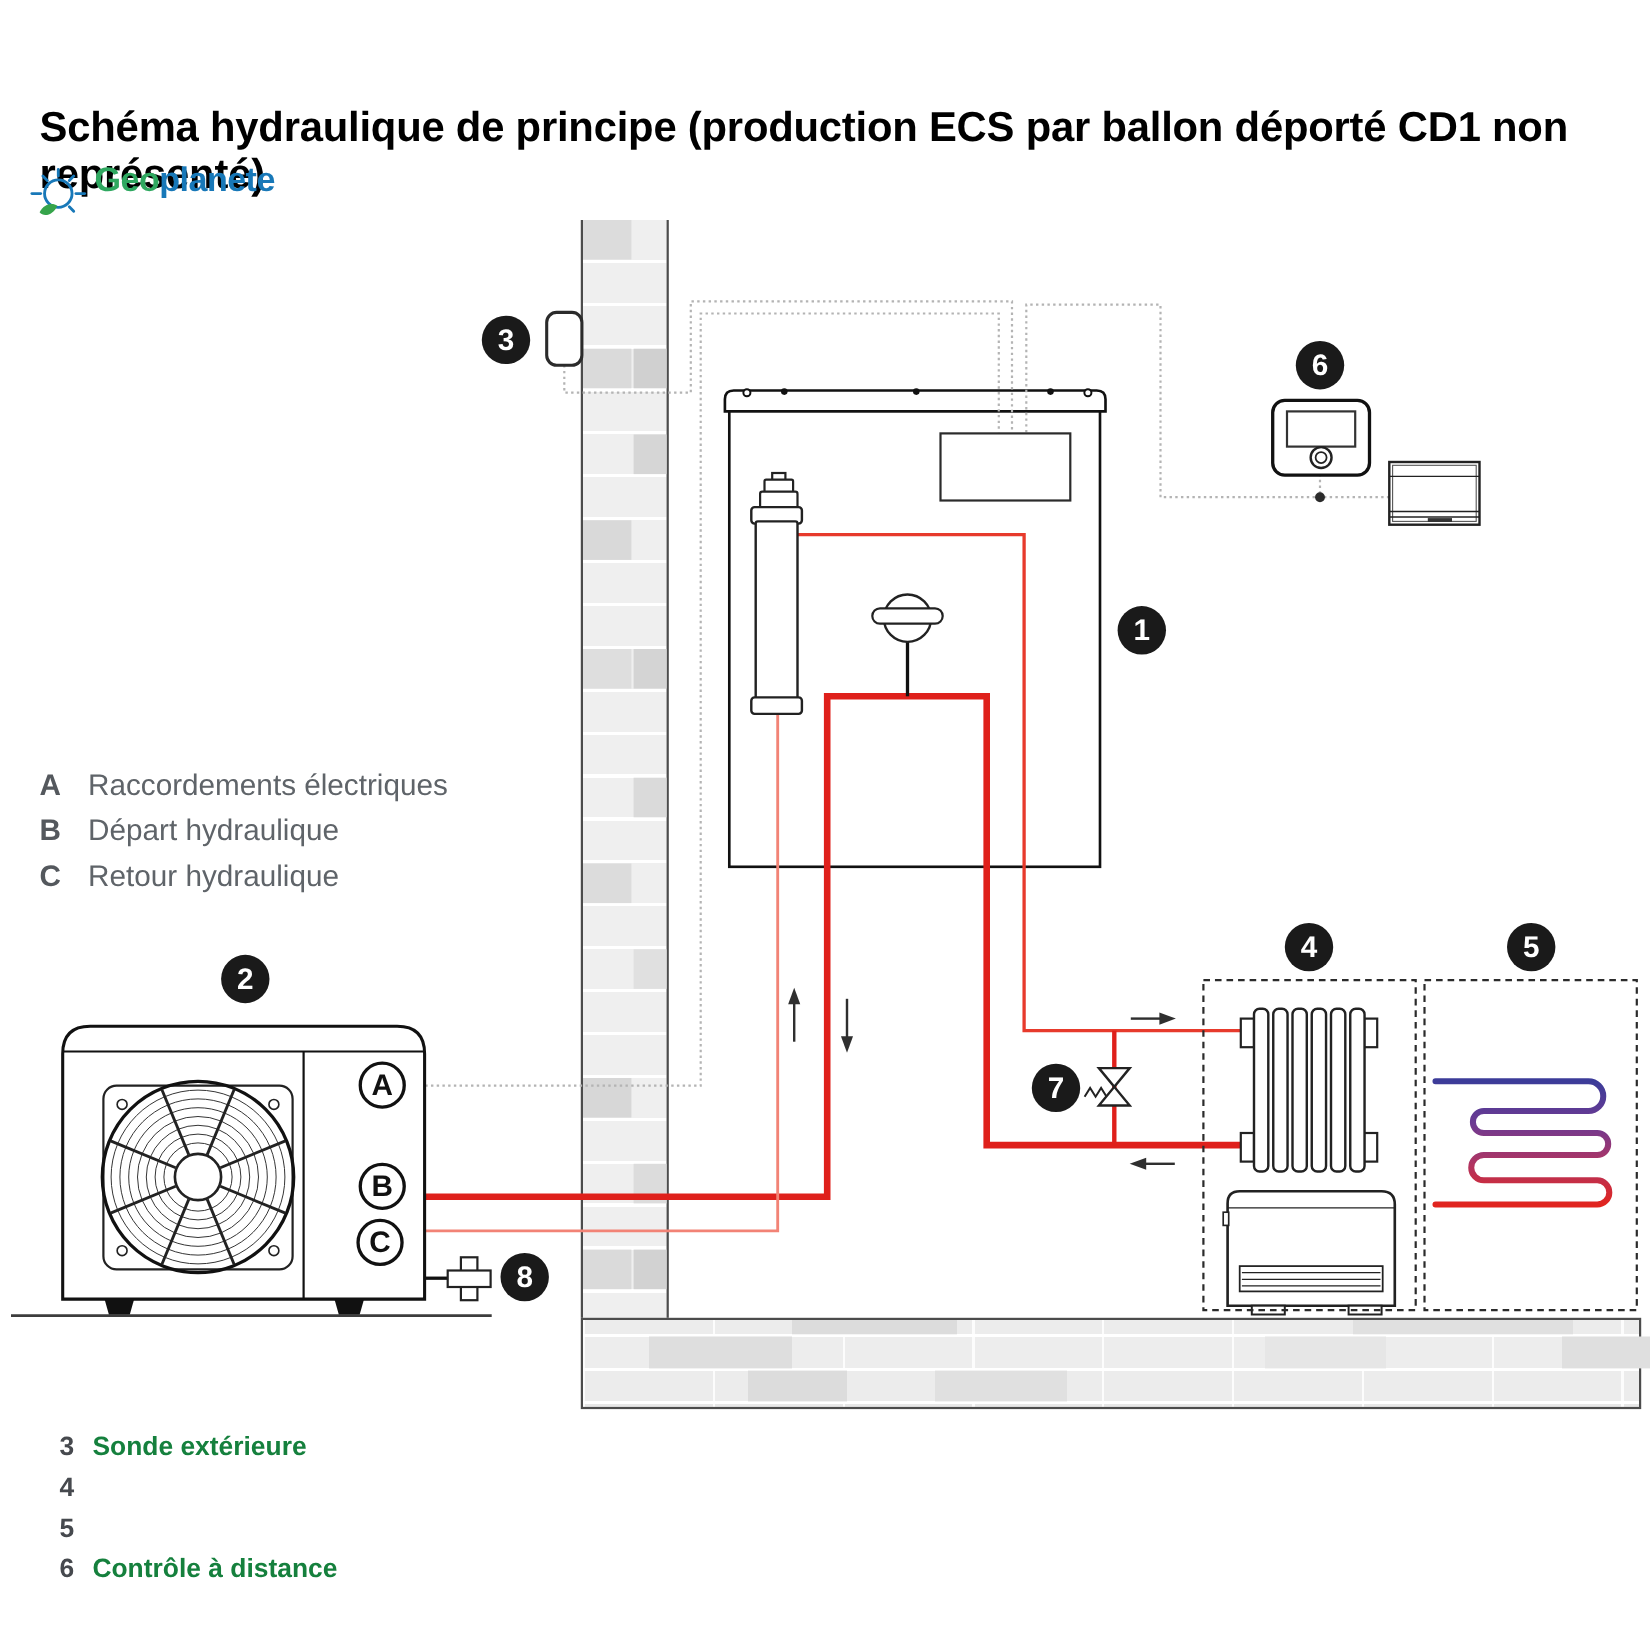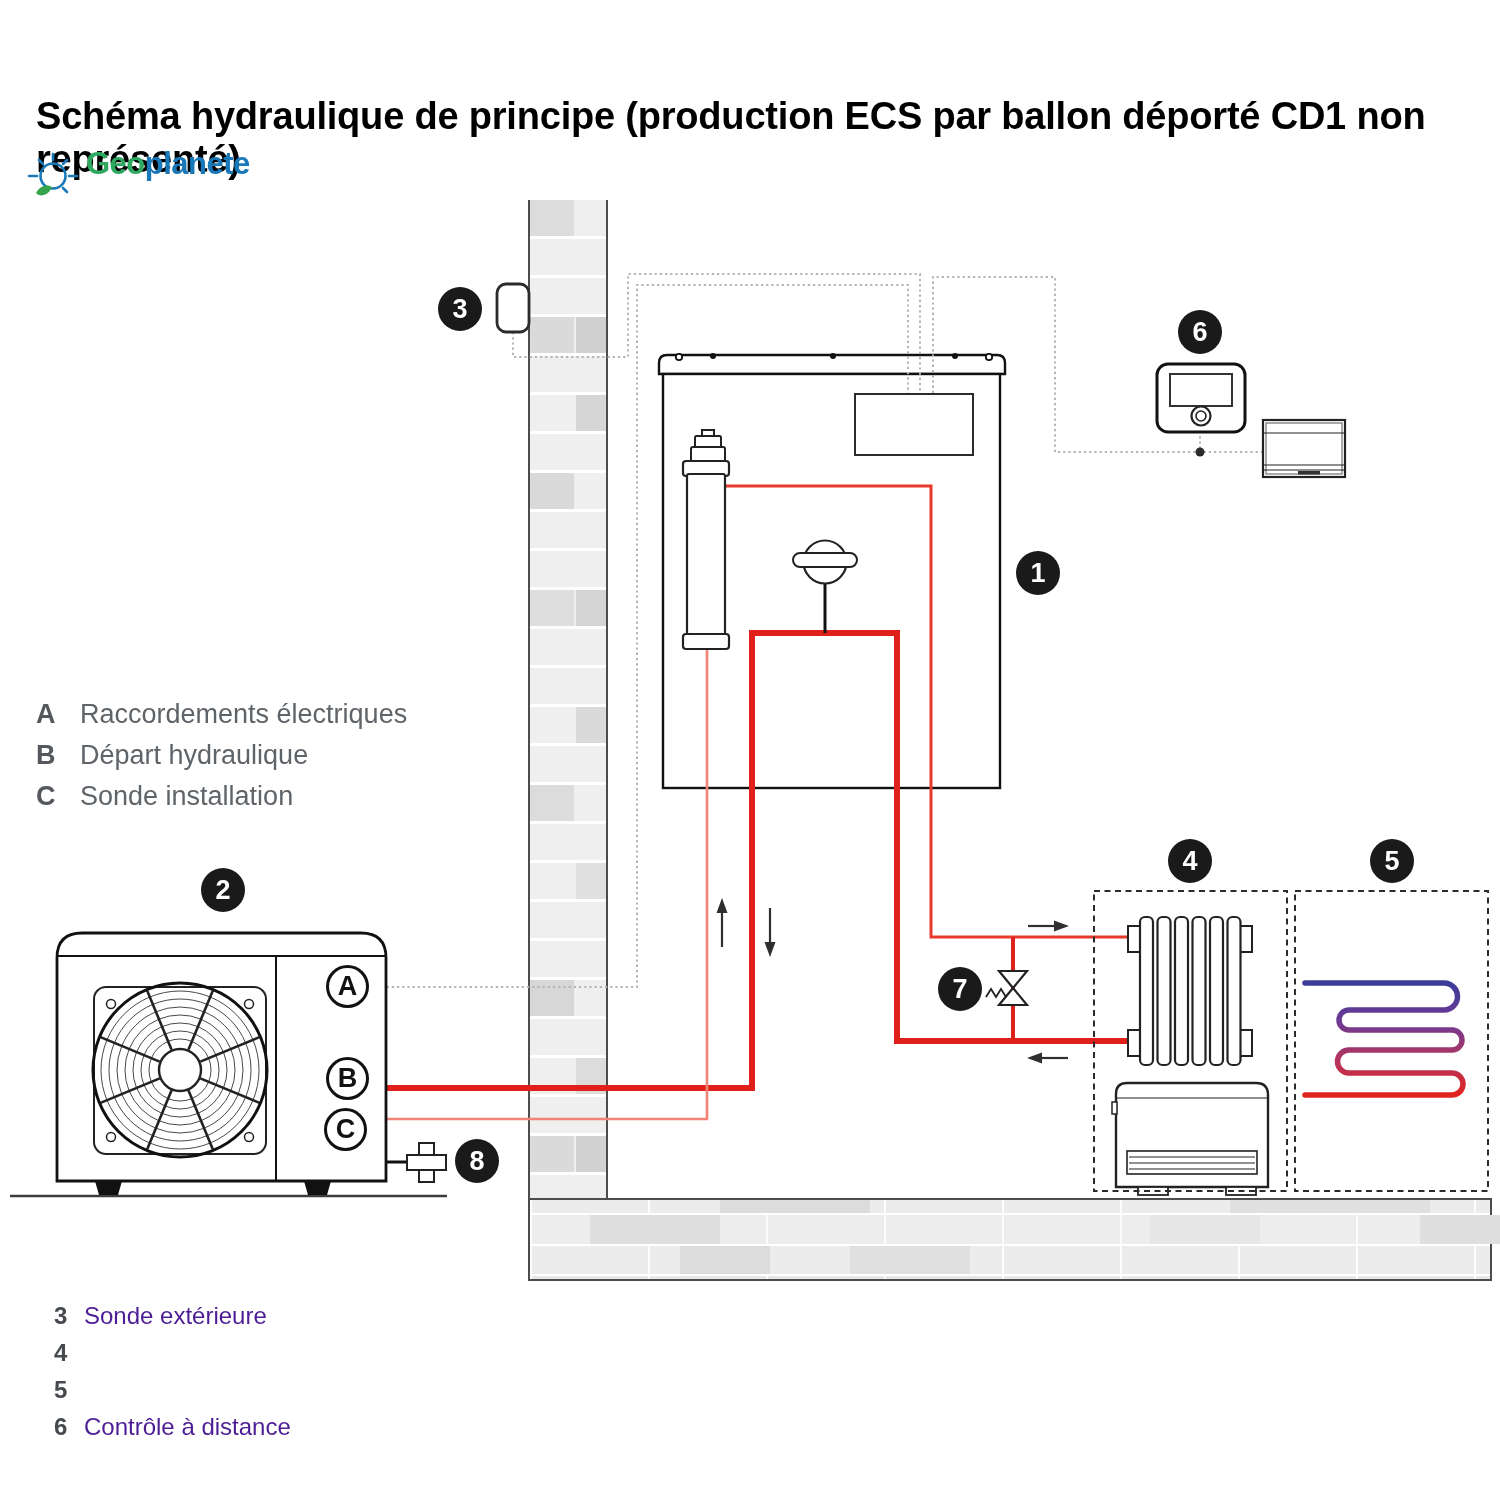--- a/index.html
+++ b/index.html
@@ -15,21 +15,21 @@
   #logo .lg-pl{color:#1878b8;}
   
   #legend-abc{left:36px;top:694px;}
   .abc-row{display:flex;gap:14px;font-size:27px;height:41px;align-items:center;}
   .abc-key{font-weight:bold;color:#54585d;width:30px;}
   .abc-text{color:#5f6469;}
   
   #legend-items{left:54px;top:1303px;width:640px;}
   .leg-row{display:flex;margin-bottom:11px;font-size:24px;line-height:26px;}
   .leg-num{font-weight:bold;color:#46494e;width:30px;flex:none;}
-  .leg-text{color:#4c1d95;max-width:560px;}
+  .leg-text{color:#15803d;max-width:560px;font-weight:bold;}
   
   .marker{width:44px;height:44px;border-radius:50%;background:#1a1a1a;color:#fff;
           font-size:27px;font-weight:bold;display:flex;align-items:center;
           justify-content:center;z-index:3;}
   .port{width:43px;height:43px;border-radius:50%;background:#fff;border:3px solid #111;
         color:#111;font-size:27px;font-weight:bold;display:flex;align-items:center;
         justify-content:center;z-index:3;box-sizing:border-box;}
   
   #wall{left:528px;top:200px;width:76px;height:998px;background:#f1f1f1;
         border-left:2px solid #4c4c4c;border-right:2px solid #4c4c4c;z-index:0;
@@ -259,21 +259,21 @@
   <div class="abc-row">
     <span class="abc-key">A</span>
     <span class="abc-text">Raccordements électriques</span>
   </div>
   <div class="abc-row">
     <span class="abc-key">B</span>
     <span class="abc-text">Départ hydraulique</span>
   </div>
   <div class="abc-row">
     <span class="abc-key">C</span>
-    <span class="abc-text">Sonde installation</span>
+    <span class="abc-text">Retour hydraulique</span>
   </div>
 </div>
 
 <div id="legend-items" class="abs">
   <div class="leg-row">
     <span class="leg-num">3</span>
     <span class="leg-text">Sonde extérieure</span>
   </div>
   <div class="leg-row">
     <span class="leg-num">4</span>

